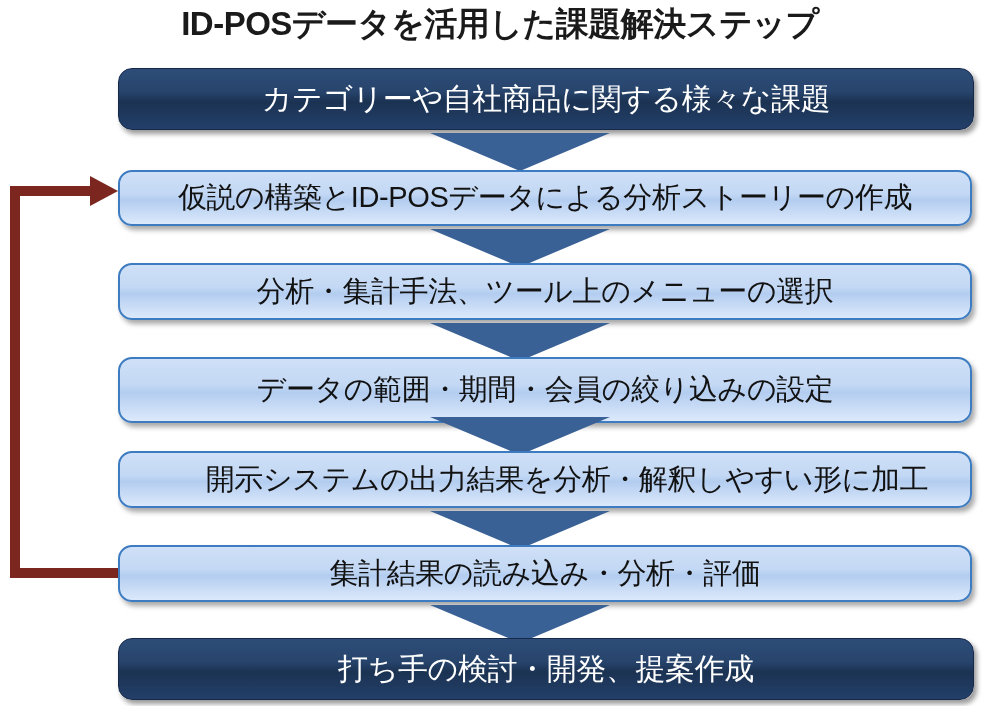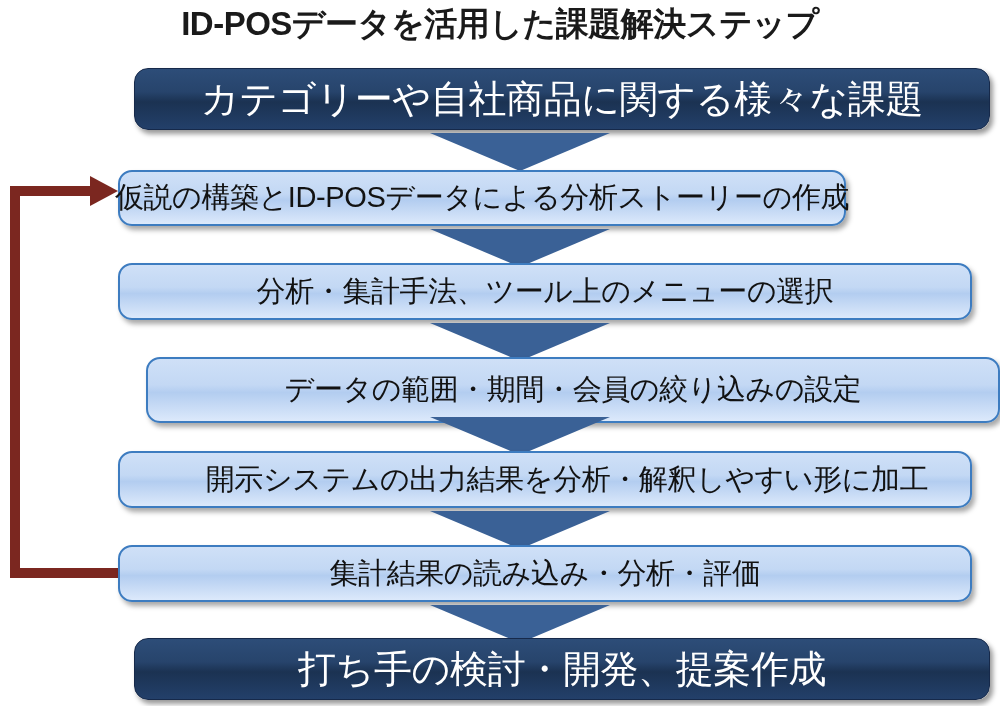--- a/index.html
+++ b/index.html
@@ -47,23 +47,22 @@
     justify-content: center;
     text-align: center;
     white-space: nowrap;
   }
 
   .node-dark {
     background: linear-gradient(to bottom, #2d4d78 0%, #27446c 38%, #1b3252 55%, #23406a 100%);
     border: 1px solid #16294a;
     color: #ffffff;
     box-shadow: 3px 4px 5px rgba(0,0,0,0.40);
-    font-size: 38px;
+    font-size: 30px;
     letter-spacing: -0.4px;
-    margin-left: 16px;
   }
 
   .node-light {
     background: linear-gradient(to bottom, #cfe0f7 0%, #c3d8f4 42%, #b3cdf0 54%, #dce9fb 100%);
     border: 2px solid #3d7cc0;
     color: #121212;
     box-shadow: 3px 4px 5px rgba(0,0,0,0.34);
     font-size: 29px;
     letter-spacing: -0.4px;
   }
@@ -128,33 +127,33 @@
   <div class="loop-seg loop-left"></div>
   <div class="loop-seg loop-top"></div>
   <div class="loop-arrowhead"></div>
 
   <div class="node node-dark" style="left:118px; top:68px; width:856px; height:62px;">
     <span class="node-label">カテゴリーや自社商品に関する様々な課題</span>
   </div>
 
   <div class="connector" style="left:430px; top:133px;"></div>
 
-  <div class="node node-light" style="left:118px; top:170px; width:728px; height:56px;">
+  <div class="node node-light" style="left:118px; top:170px; width:854px; height:56px;">
     <span class="node-label">仮説の構築とID-POSデータによる分析ストーリーの作成</span>
   </div>
 
   <div class="connector" style="left:430px; top:229px;"></div>
 
   <div class="node node-light" style="left:118px; top:263px; width:854px; height:57px;">
     <span class="node-label">分析・集計手法、ツール上のメニューの選択</span>
   </div>
 
   <div class="connector" style="left:430px; top:323px;"></div>
 
-  <div class="node node-light" style="left:118px; top:357px; width:854px; height:66px;margin-left:28px;">
+  <div class="node node-light" style="left:118px; top:357px; width:854px; height:66px;">
     <span class="node-label">データの範囲・期間・会員の絞り込みの設定</span>
   </div>
 
   <div class="connector" style="left:430px; top:417px;"></div>
 
   <div class="node node-light" style="left:118px; top:451px; width:854px; height:57px;padding-left:44px;">
     <span class="node-label">開示システムの出力結果を分析・解釈しやすい形に加工</span>
   </div>
 
   <div class="connector" style="left:430px; top:511px;"></div>

